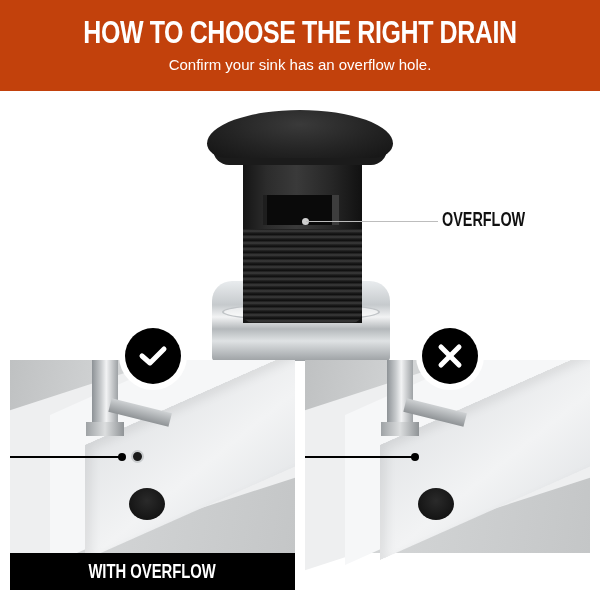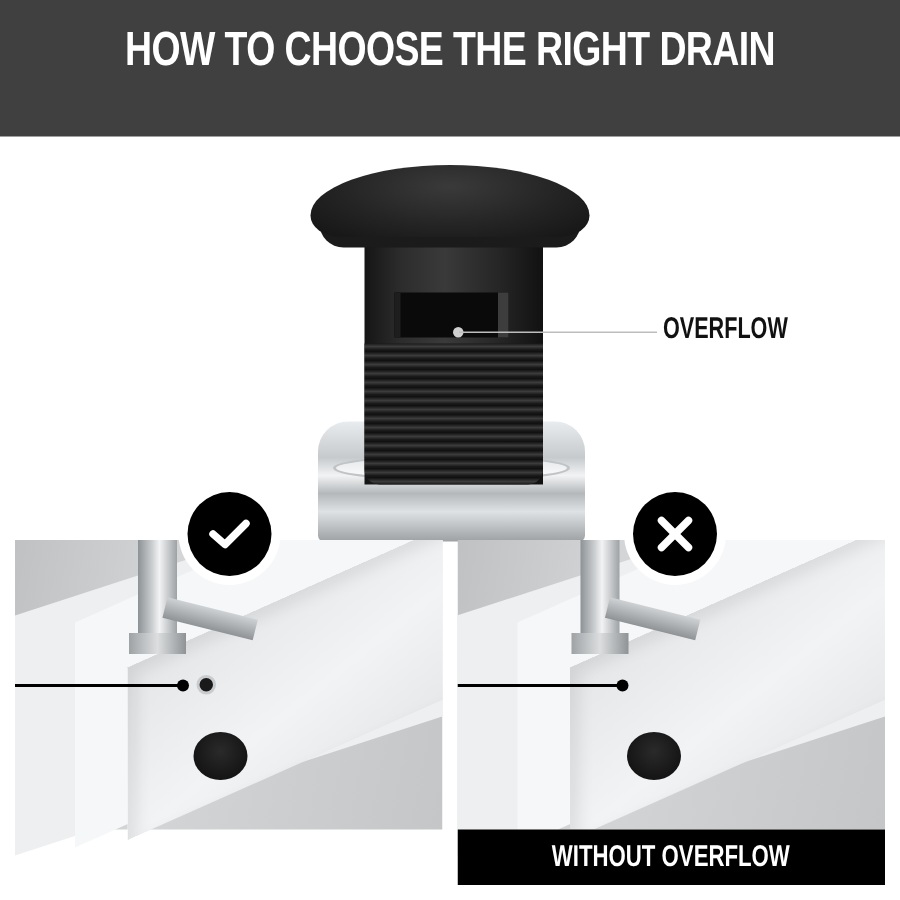--- a/index.html
+++ b/index.html
@@ -1,19 +1,19 @@
 <!DOCTYPE html>
 <html><head>
 <meta charset="utf-8">
 <style>
   * { box-sizing: border-box; margin: 0; padding: 0; }
   html, body { width: 600px; height: 600px; background: #ffffff; overflow: hidden; }
   body { position: relative; font-family: "Liberation Sans", sans-serif; }
 
-  .header { position: absolute; left: 0; top: 0; width: 600px; height: 91px; background: #404040; text-align: center; }
+  .header { position: absolute; left: 0; top: 0; width: 600px; height: 91px; background: #c2410c; text-align: center; }
   .header .title { position: absolute; left: 0; right: 0; top: 14px; color: #fff;
     font-family: "Liberation Sans Narrow", "Liberation Sans", sans-serif; font-weight: bold;
     font-size: 32px; letter-spacing: -0.5px; transform: scaleX(0.78); transform-origin: center; line-height: 36px; }
   .header .subtitle { position: absolute; left: 0; right: 0; top: 56px; color: #fff; font-size: 15px; line-height: 18px; }
 
   
   .drain { position: absolute; left: 0; top: 91px; width: 514px; height: 270px; }
   .flange { position: absolute; left: 212px; top: 190px; width: 178px; height: 80px;
     background: linear-gradient(180deg, #e9ecee 0%, #c6cacd 30%, #f2f3f4 45%, #b4b8bb 60%, #dfe2e4 75%, #9da1a4 100%);
     border-radius: 20px 20px 4px 4px; }
@@ -70,20 +70,21 @@
 
   .panel-label { position: absolute; left: 0; top: 193px; width: 285px; height: 37px; background: #000; color: #fff;
     text-align: center; line-height: 37px; font-weight: bold; font-size: 20px; }
   .panel-label span { display: inline-block; transform: scaleX(0.74); transform-origin: center; }
 </style>
 </head>
 <body>
 
 <div class="header">
   <div class="title">HOW TO CHOOSE THE RIGHT DRAIN</div>
+  <div class="subtitle">Confirm your sink has an overflow hole.</div>
 </div>
 
 <div class="drain">
   <div class="flange"></div>
   <div class="flange-ring"></div>
   <div class="body-cyl"></div>
   <div class="threads"></div>
   <div class="window"></div>
   <div class="cap-lip"></div>
   <div class="cap"></div>
@@ -98,35 +99,35 @@
     <div class="basin-outer"></div>
     <div class="basin-inner"></div>
     <div class="faucet-body"></div>
     <div class="faucet-lever"></div>
     <div class="faucet-base"></div>
     <div class="overflow-hole"></div>
     <div class="drain-hole"></div>
     <div class="pointer-line" style="width:112px;"></div>
     <div class="pointer-dot" style="left:108px;"></div>
   </div>
+  <div class="panel-label"><span>WITH OVERFLOW</span></div>
 </div>
 
 <div class="panel right">
   <div class="scene">
     <div class="counter"></div>
     <div class="basin-outer"></div>
     <div class="basin-inner"></div>
     <div class="faucet-body"></div>
     <div class="faucet-lever"></div>
     <div class="faucet-base"></div>
     <div class="drain-hole" style="left:113px;"></div>
     <div class="pointer-line" style="width:110px;"></div>
     <div class="pointer-dot" style="left:106px;"></div>
   </div>
-  <div class="panel-label"><span>WITHOUT OVERFLOW</span></div>
 </div>
 
 <div class="badge check">
   <div class="inner">
     <svg width="30" height="24" viewBox="0 0 30 24">
       <polyline points="4,12 12,19 26,5" fill="none" stroke="#fff" stroke-width="5" stroke-linecap="round" stroke-linejoin="round"></polyline>
     </svg>
   </div>
 </div>
 

